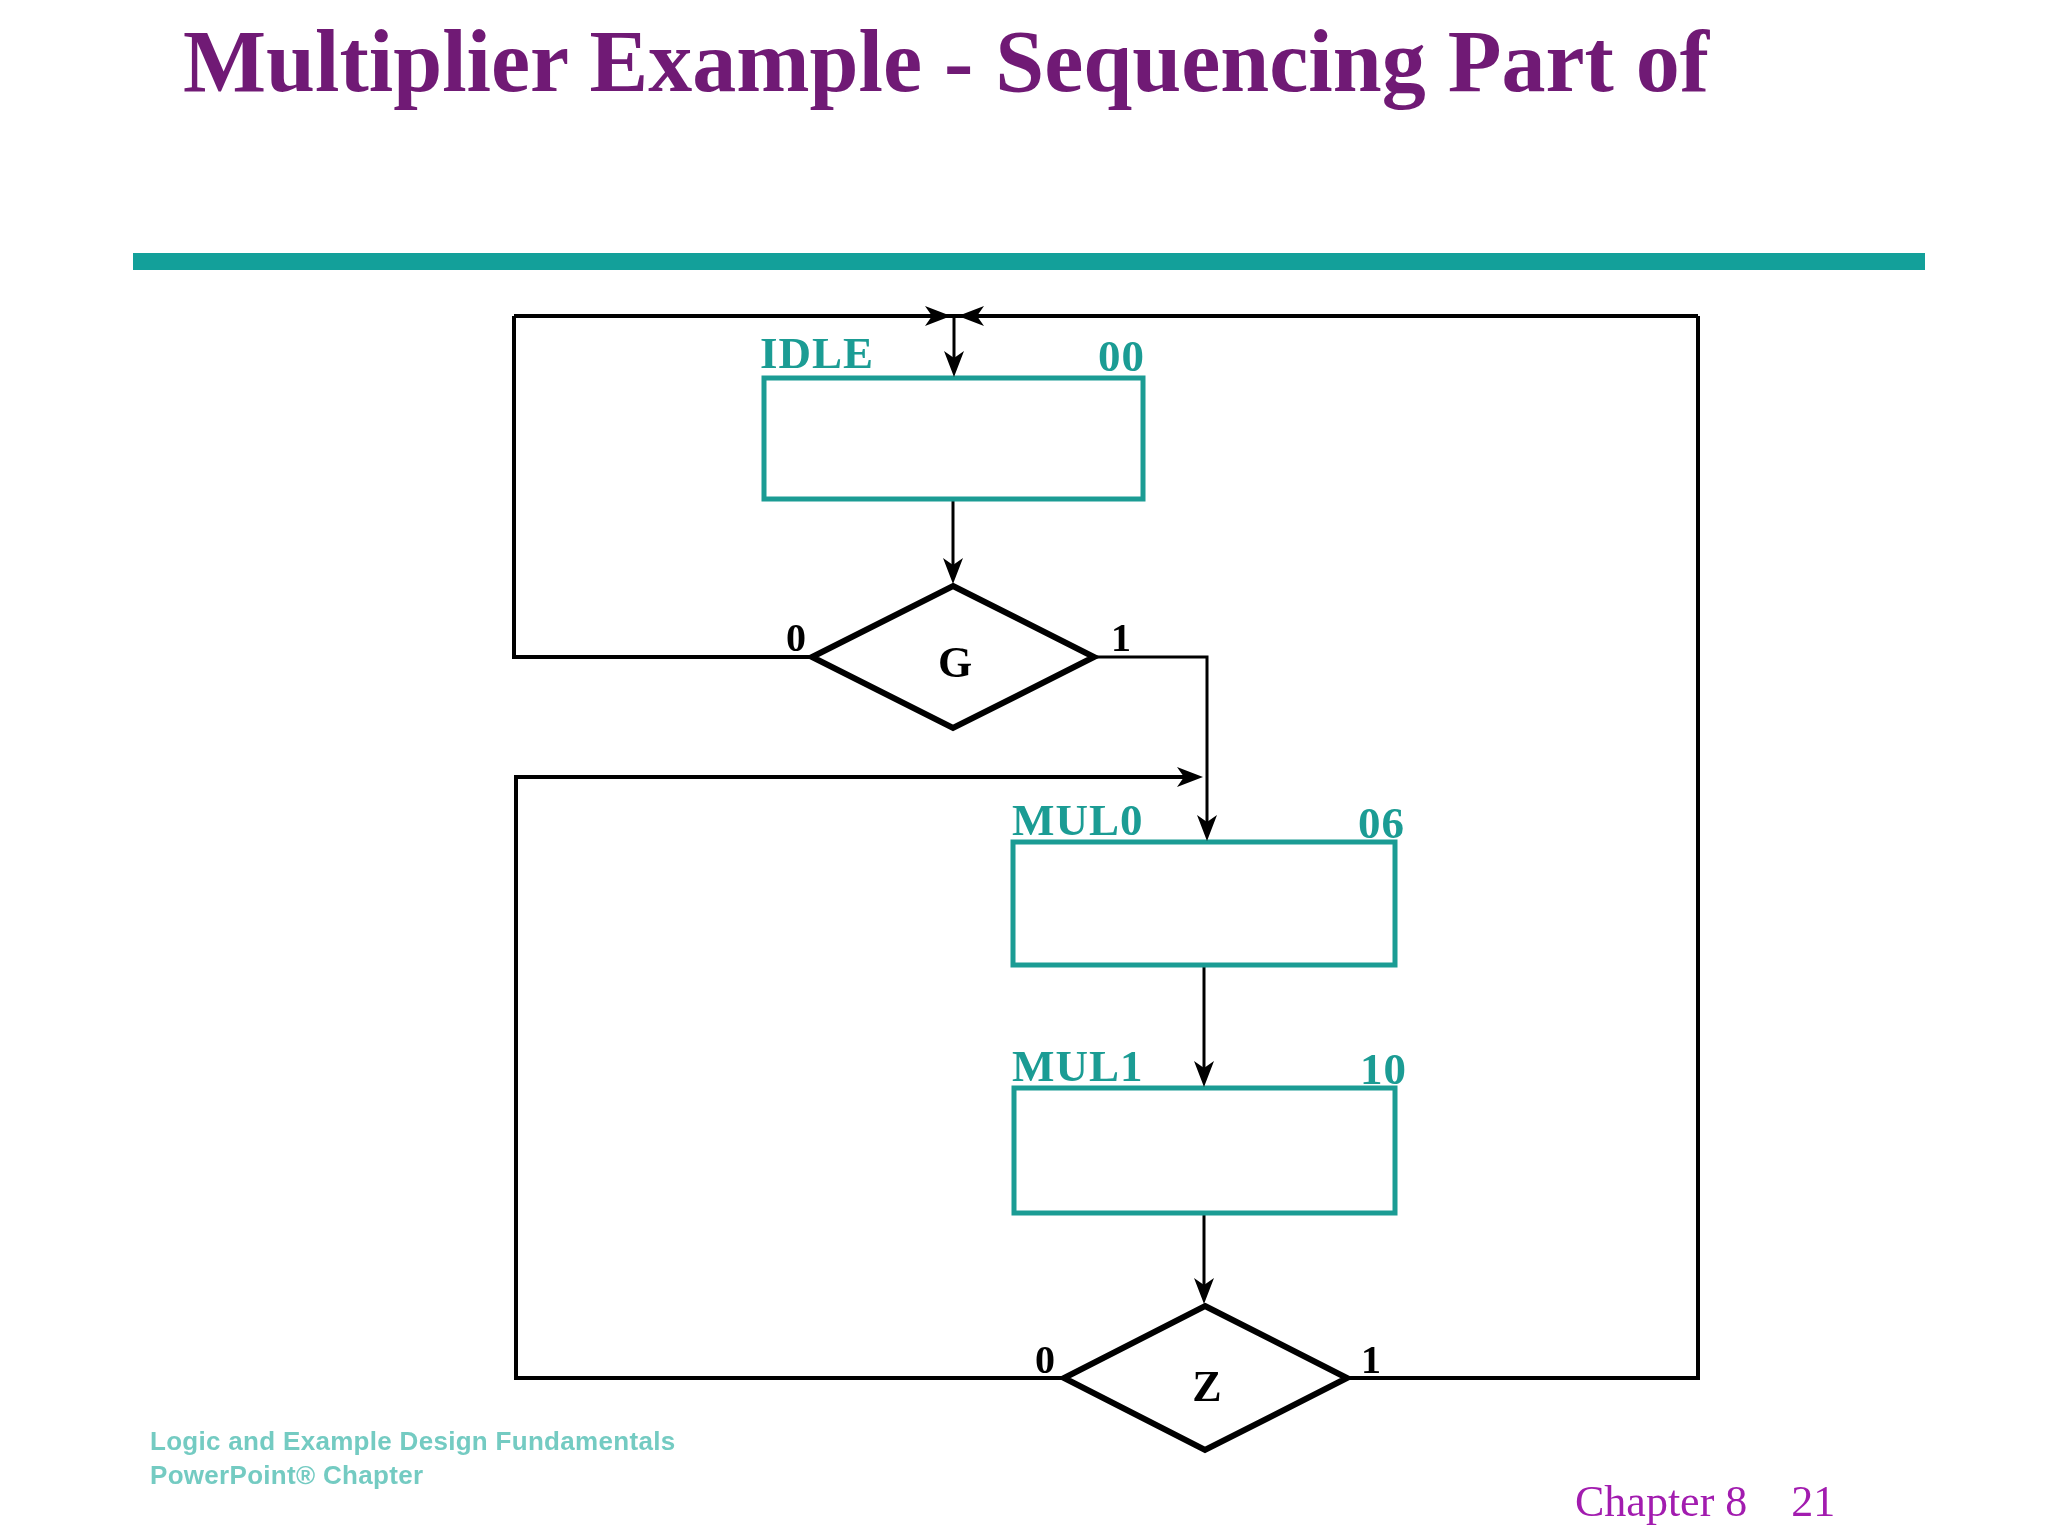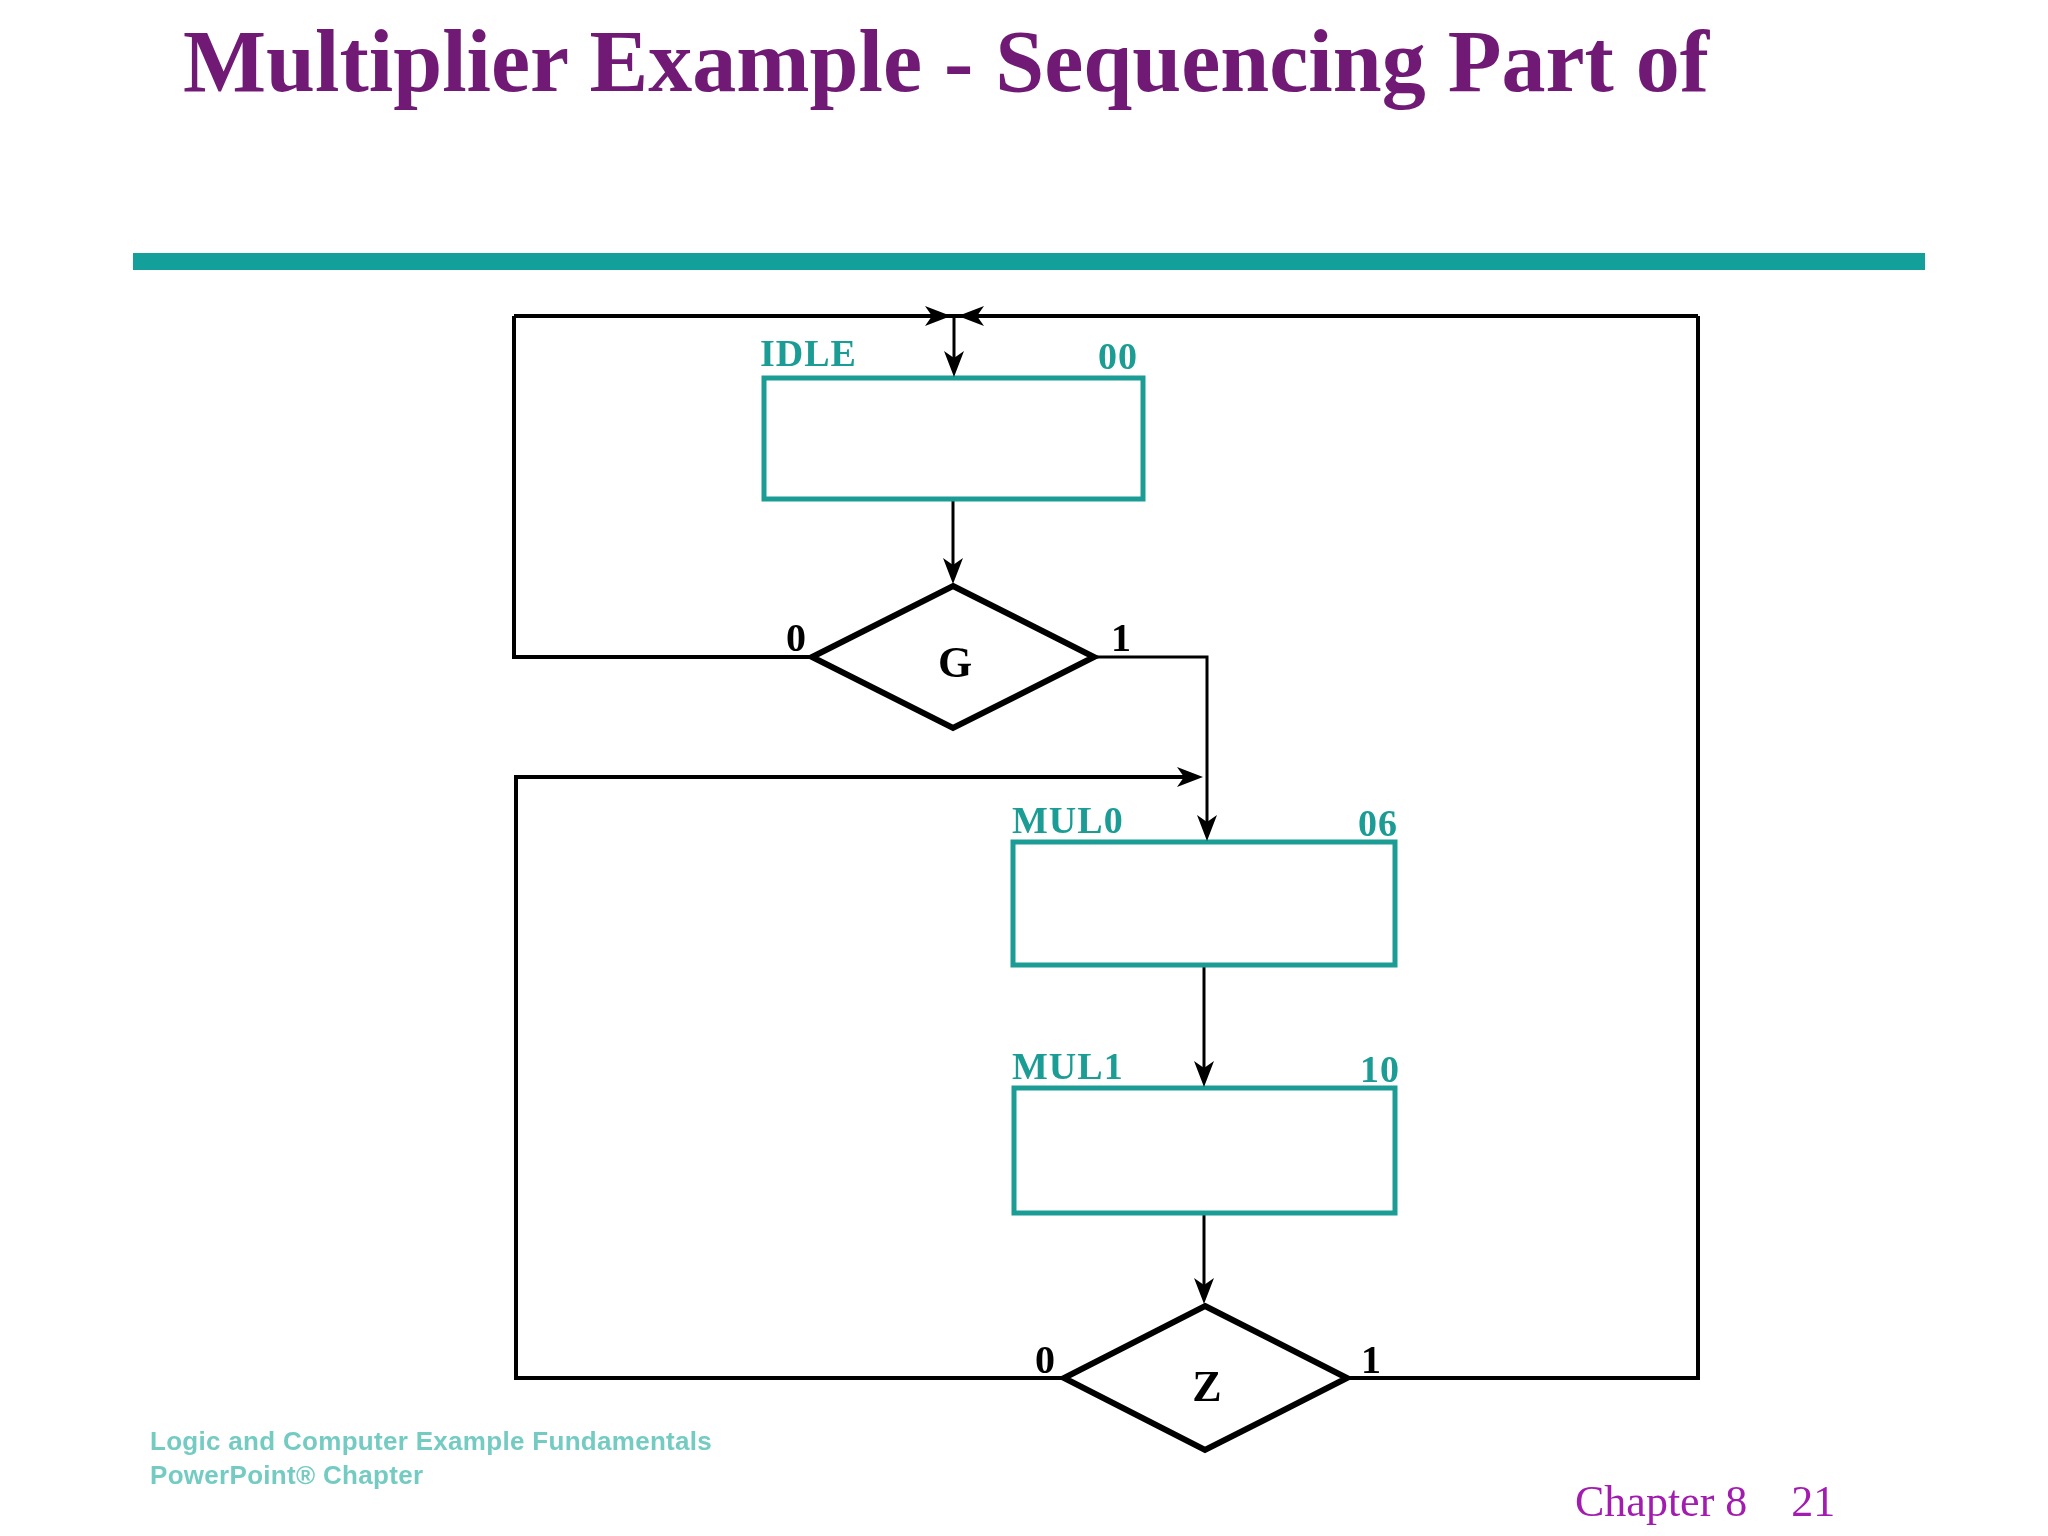--- a/index.html
+++ b/index.html
@@ -15,21 +15,21 @@
     font-weight:bold;font-size:88px;line-height:104px;
     color:#701a75;letter-spacing:0px;white-space:nowrap;
   }
   .rule{
     position:absolute;left:133px;top:253px;
     width:1792px;height:17px;background:#13A09A;
   }
   .fc-svg{position:absolute;left:0;top:0;}
   .state-name{
     position:absolute;
-    font-weight:bold;font-size:38px;line-height:38px;
+    font-weight:bold;font-size:45px;line-height:38px;
     color:#1B9C94;letter-spacing:1px;white-space:nowrap;text-align:right;
   }
   .cond{
     position:absolute;transform:translate(-50%,-50%);
     font-weight:bold;font-size:44px;color:#000;
   }
   .branch-digit{
     position:absolute;transform:translate(-50%,-50%);
     font-weight:bold;font-size:40px;color:#000;
   }
@@ -97,21 +97,21 @@
 
   <span class="cond" style="left:955px;top:662px">G</span>
   <span class="branch-digit" style="left:796px;top:637px">0</span>
   <span class="branch-digit" style="left:1121px;top:637px">1</span>
 
   <span class="cond" style="left:1207px;top:1386px">Z</span>
   <span class="branch-digit" style="left:1045px;top:1359px">0</span>
   <span class="branch-digit" style="left:1371px;top:1359px">1</span>
 
   <div class="credits">
-    <div>Logic and Computer Example Fundamentals</div>
+    <div>Logic and Example Design Fundamentals</div>
     <div>PowerPoint® Chapter</div>
   </div>
 
   <div class="chapter">
     <span>Chapter 8</span><span class="page">21</span>
   </div>
 
 </div>
 
 </body></html>

